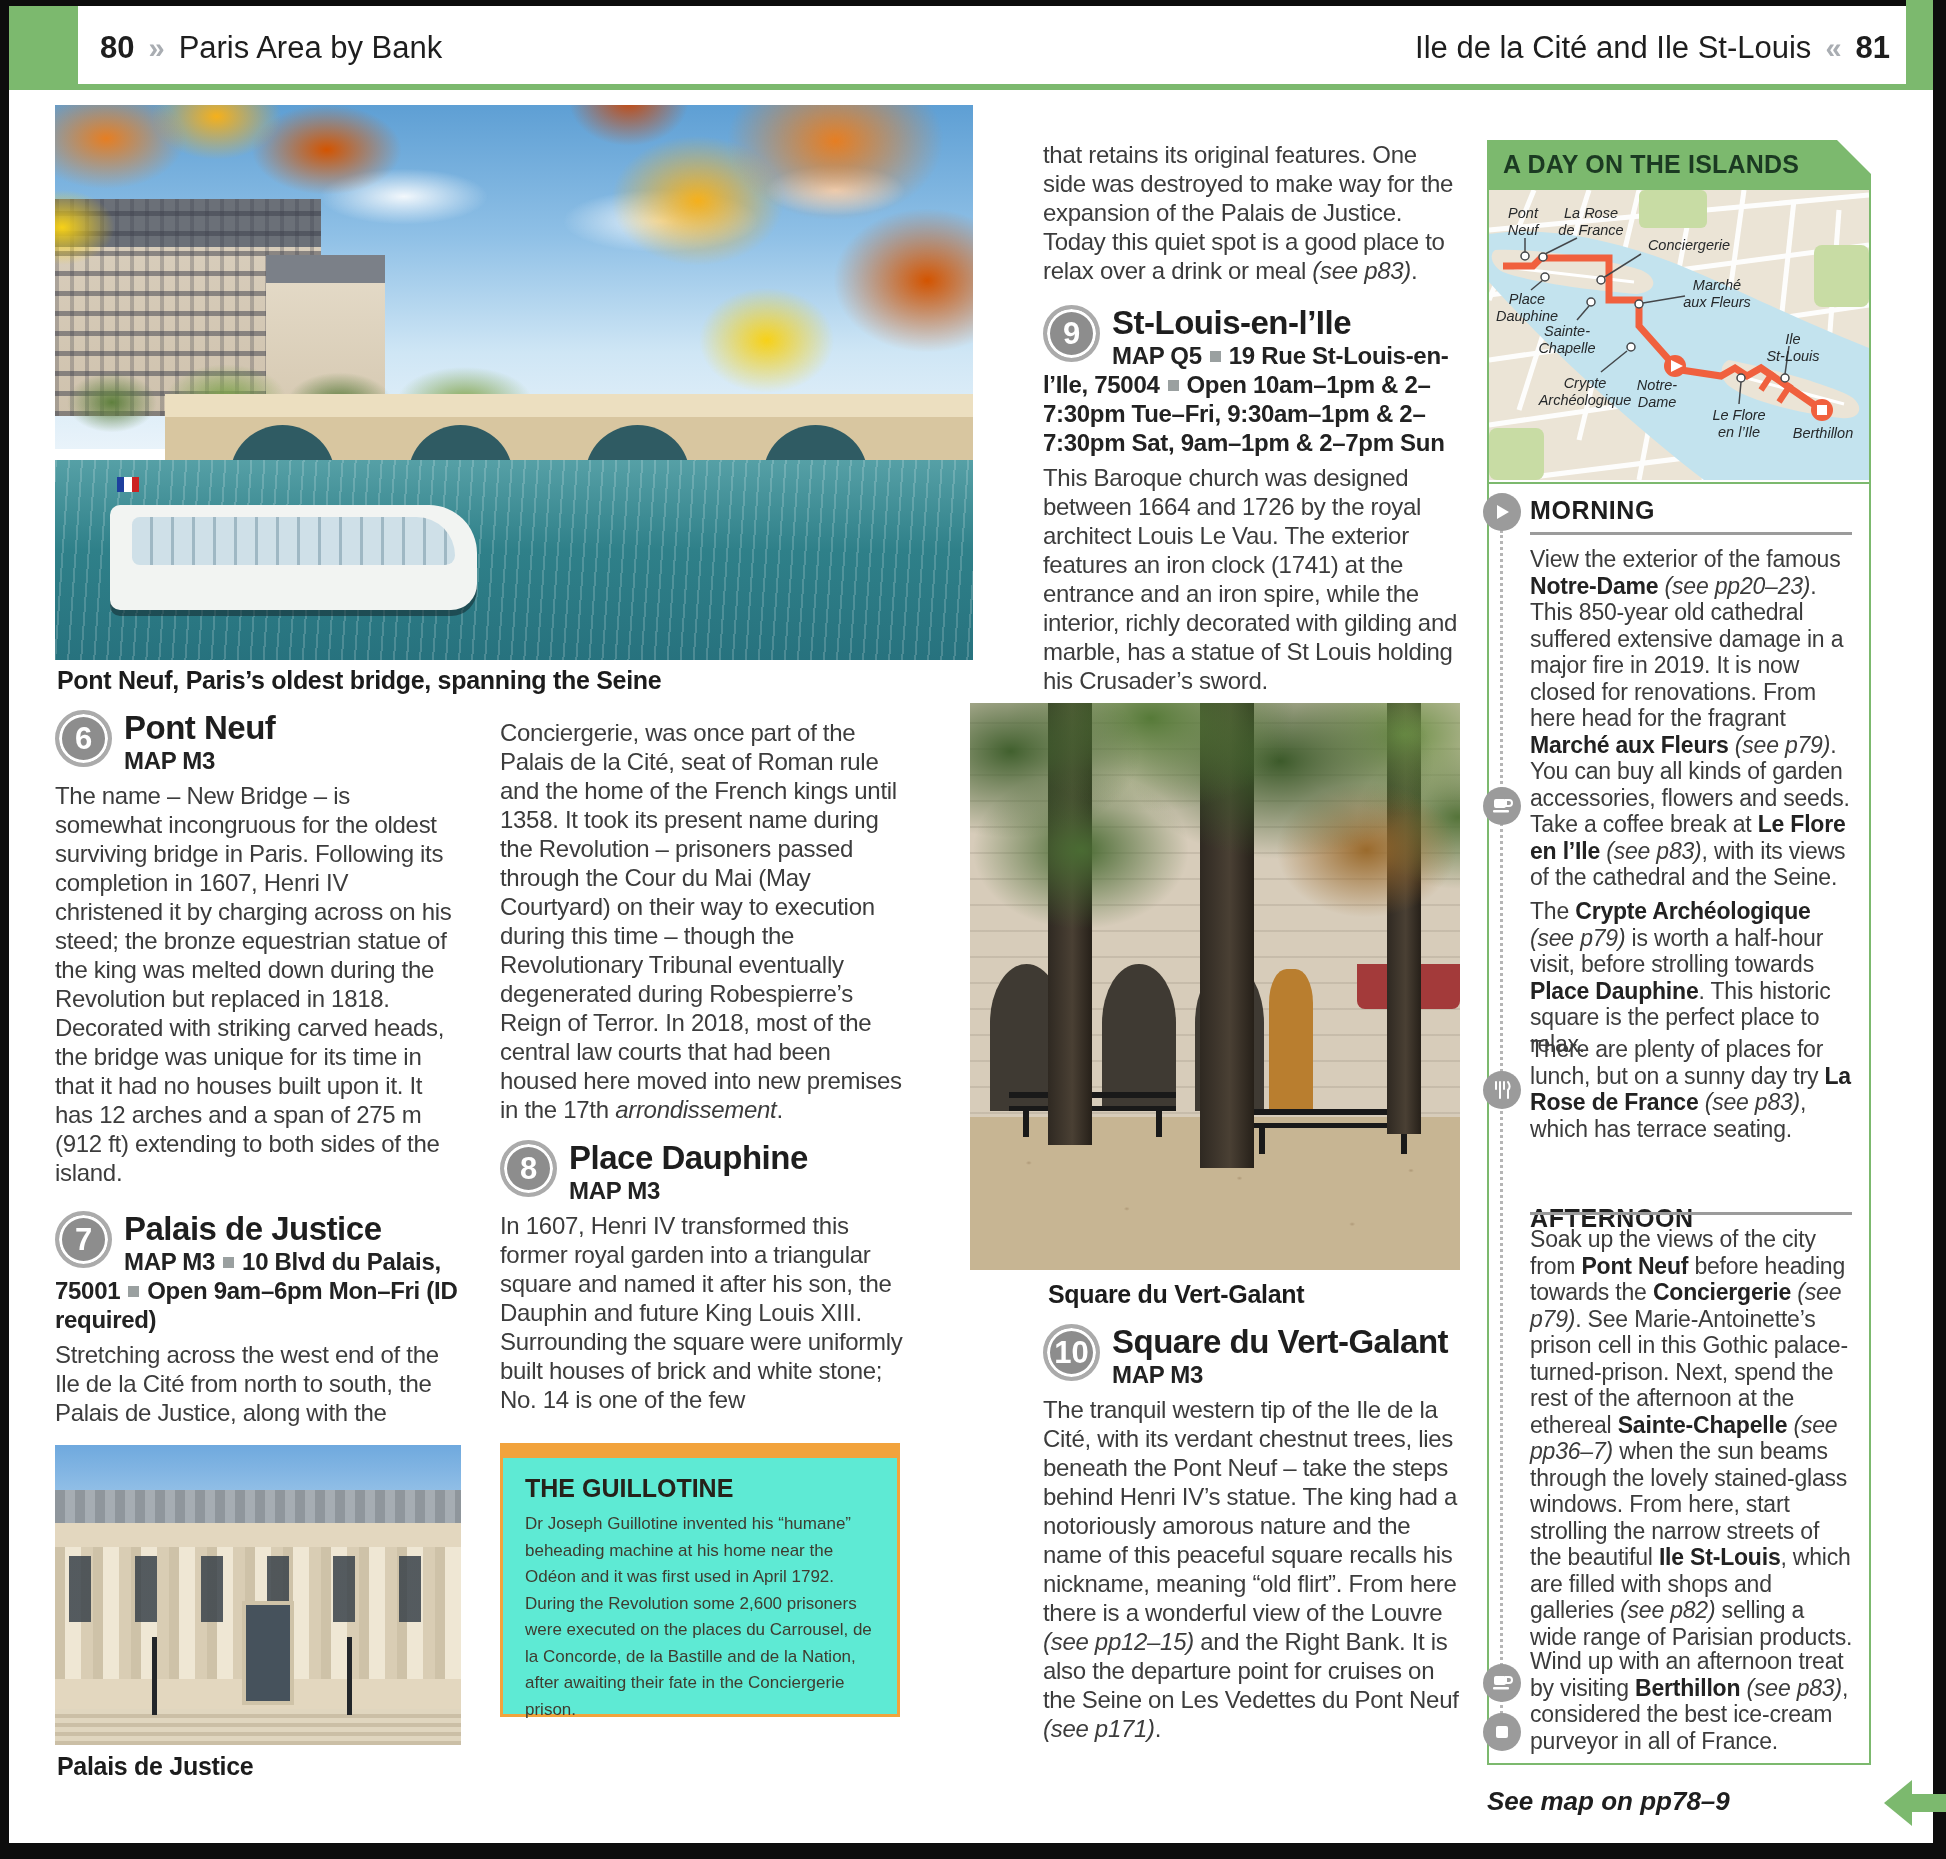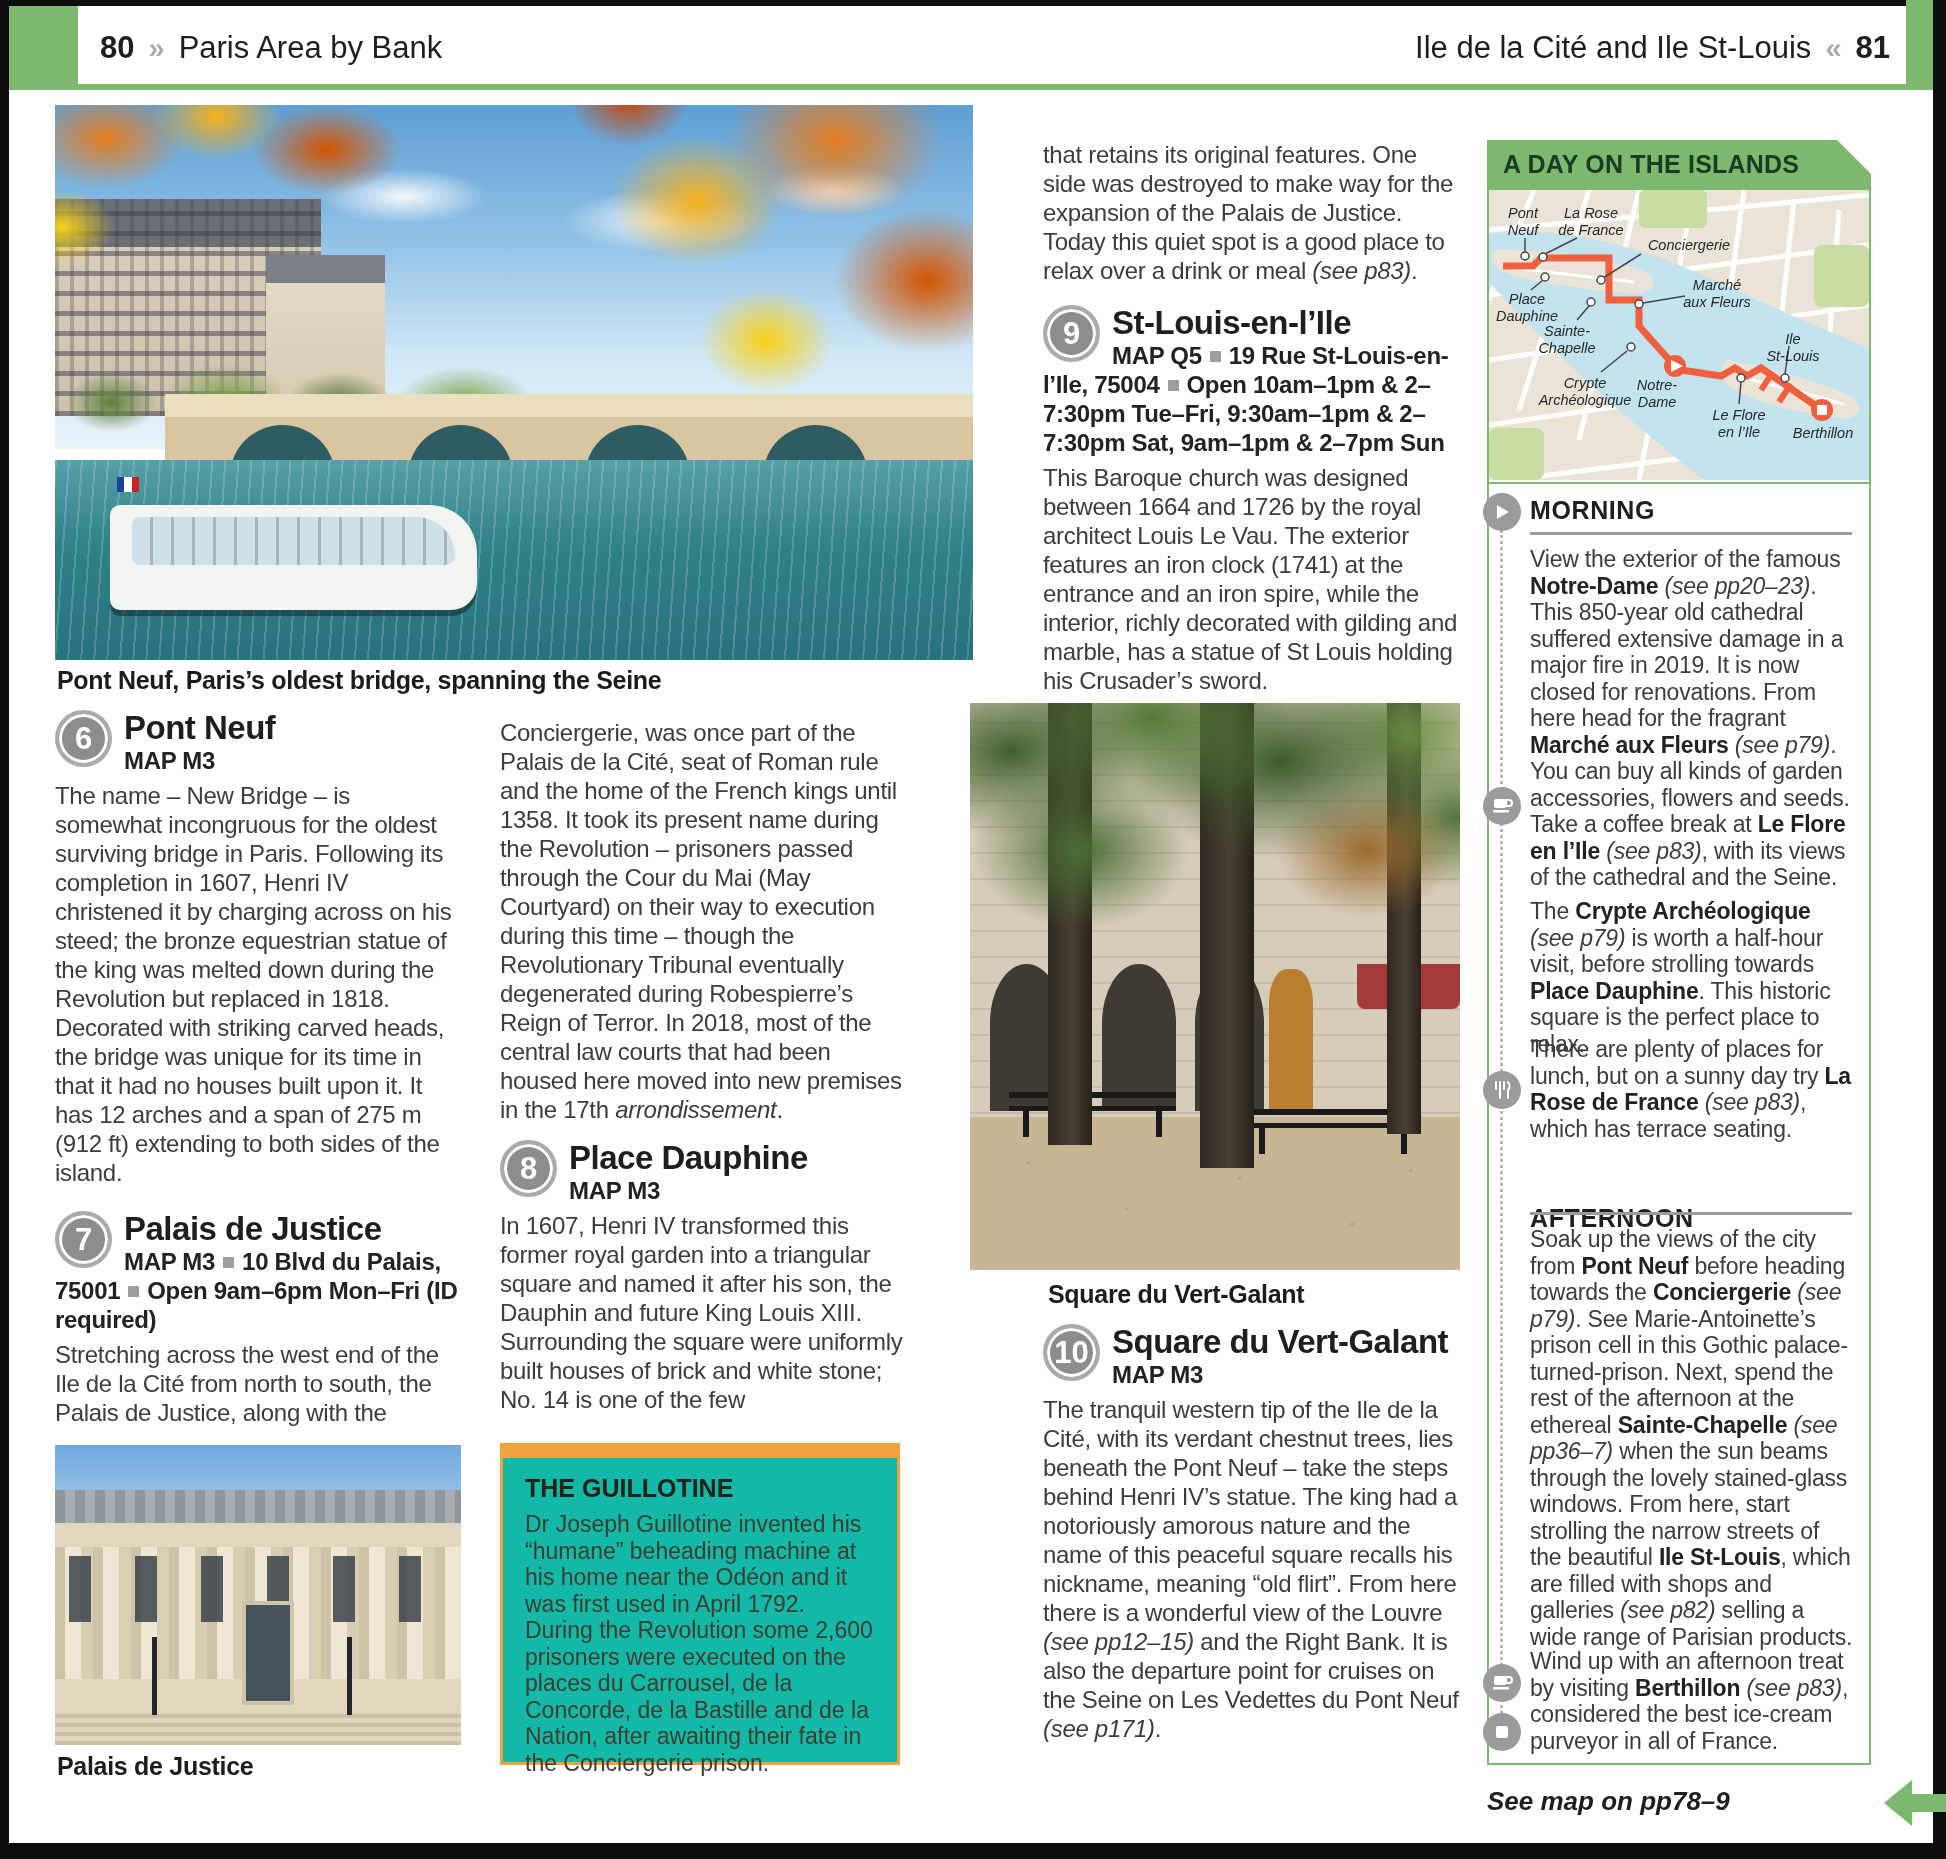--- a/index.html
+++ b/index.html
@@ -126,25 +126,25 @@
   .sec{margin-top:16px;}
   .numc{float:left;width:57px;height:57px;border-radius:50%;background:#8d8d8d;border:4px solid #ababab;
      box-shadow:inset 0 0 0 3px #ffffff;color:#fff;font-weight:700;font-size:31px;
      display:flex;align-items:center;justify-content:center;margin:2px 12px 4px 0;box-sizing:border-box;}
   .sec-title{font-size:33px;font-weight:700;color:#1e1e1e;letter-spacing:-0.5px;line-height:37px;padding-top:1px;}
   .sec-info{font-size:24px;font-weight:700;color:#1e1e1e;line-height:29px;letter-spacing:-0.3px;}
   .b{font-weight:700;color:#222;margin-top:28px;}
   .i{font-style:italic;}
   .isq{display:inline-block;width:11px;height:11px;background:#9aa0a0;margin:0 8px;vertical-align:2px;}
   
-  #gbox{position:absolute;left:500px;top:1443px;width:400px;height:322px;box-sizing:border-box;
-     border:3px solid #f2a33c;background:#14b8a6;}
+  #gbox{position:absolute;left:500px;top:1443px;width:400px;height:274px;box-sizing:border-box;
+     border:3px solid #f2a33c;background:#5eead4;}
   .gbar{height:12px;background:#f2a33c;}
   .gtitle{font-size:25px;font-weight:700;color:#26221a;margin:16px 22px 8px;}
-  .gbody{font-size:23px;line-height:26.5px;color:#3f3c30;margin:0 22px;}
+  .gbody{font-size:17px;line-height:26.5px;color:#3f3c30;margin:0 22px;}
   
   #sb-title{position:absolute;left:1487px;top:140px;width:384px;height:48px;background:#7cb96e;
      clip-path:polygon(0 0,calc(100% - 34px) 0,100% 34px,100% 100%,0 100%);
      font-size:25px;font-weight:700;color:#1b3a22;line-height:48px;padding-left:16px;box-sizing:border-box;letter-spacing:.2px;}
   #sb-box{position:absolute;left:1487px;top:188px;width:384px;height:1577px;box-sizing:border-box;
      border:2px solid #7cb96e;background:#fff;}
   #sb-map{position:absolute;left:1489px;top:190px;width:380px;height:290px;}
   #sb-map-divider{position:absolute;left:1487px;top:482px;width:384px;height:2px;background:#7cb96e;}
   .sb-head{position:absolute;left:1530px;width:324px;font-size:25px;font-weight:700;color:#1e1e1e;letter-spacing:.6px;}
   .sb-rule{position:absolute;left:1530px;width:322px;height:3px;background:#9b9b9b;}

